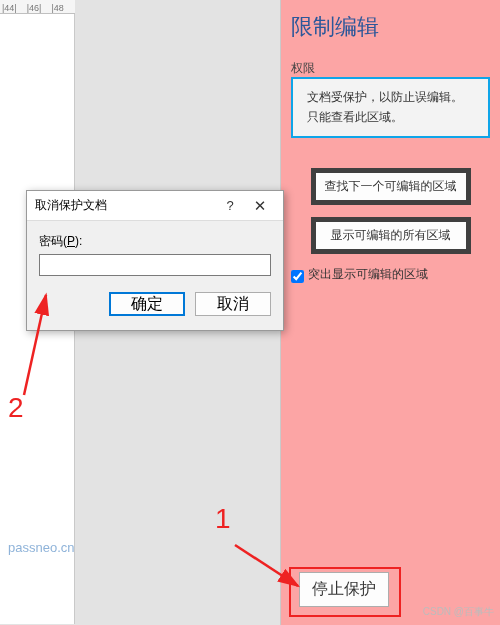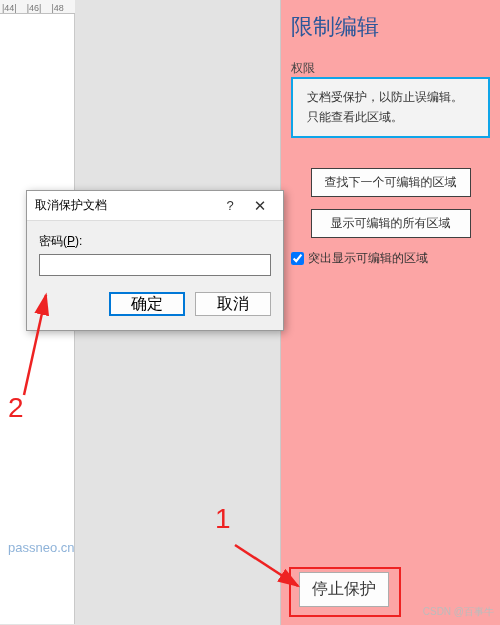--- a/index.html
+++ b/index.html
@@ -9,22 +9,22 @@
   .ruler { position: absolute; top: 0; left: 0; height: 14px; width: 75px; background: #f5f5f5; border-bottom: 1px solid #c0c0c0; font-size: 9px; color: #777; display: flex; align-items: flex-end; padding-left: 2px; gap: 10px; }
   .ruler span { }
 
   .page { position: absolute; top: 14px; left: 0; width: 75px; height: 610px; background: #fff; border-right: 1px solid #c9c9c9; }
 
   .panel { position: absolute; top: 0; right: 0; width: 220px; height: 625px; background: #fca5a5; border-left: 1px solid #c9c9c9; padding: 12px 10px 10px 10px; }
   .panel-title { font-size: 22px; color: #2b579a; font-weight: 400; margin-bottom: 18px; }
   .panel-sub { font-size: 12px; color: #444; }
   .info-box { border: 2px solid #0ea5e9; padding: 8px 14px; font-size: 12px; color: #333; line-height: 1.7; margin-bottom: 30px; background: #f3f3f3; }
 
-  .pbtn { display: block; width: 160px; margin: 0 auto 12px auto; padding: 5px 0; font-size: 12px; text-align: center; background: #fdfdfd; border: 1px solid #404040; color: #333; }
-  .check-row { font-size: 12px; color: #333; display: flex; align-items: center; gap: 4px; margin-top: 4px; }
+  .pbtn { display: block; width: 160px; margin: 0 auto 12px auto; padding: 5px 0; font-size: 12px; text-align: center; background: #fdfdfd; border: 5px solid #404040; color: #333; }
+  .check-row { font-size: 12px; color: #333; display: flex; align-items: flex-end; gap: 4px; margin-top: 4px; }
   .check-row input { width: 13px; height: 13px; }
 
   .stop-btn-wrap { position: absolute; bottom: 18px; left: 18px; }
   .stop-btn { width: 90px; padding: 6px 0; font-size: 16px; background: #fdfdfd; border: 1px solid #adadad; color: #333; }
   .stop-highlight { position: absolute; bottom: 8px; left: 8px; width: 112px; height: 50px; border: 2px solid #e22; }
 
   .dialog { position: absolute; top: 190px; left: 26px; width: 258px; background: #f0f0f0; border: 1px solid #999; box-shadow: 2px 2px 8px rgba(0,0,0,.3); }
   .dlg-title { display: flex; align-items: center; height: 30px; padding: 0 8px; font-size: 12px; background: #fff; border-bottom: 1px solid #ddd; }
   .dlg-title-text { flex: 1; }
   .dlg-help, .dlg-close { width: 30px; text-align: center; font-size: 13px; color: #333; }

